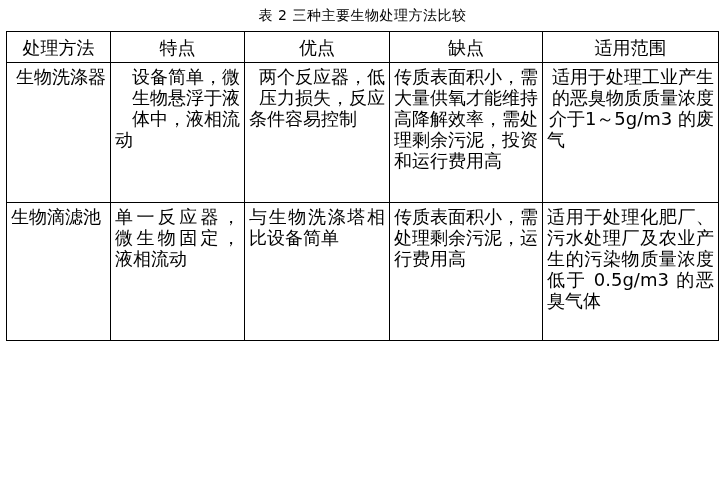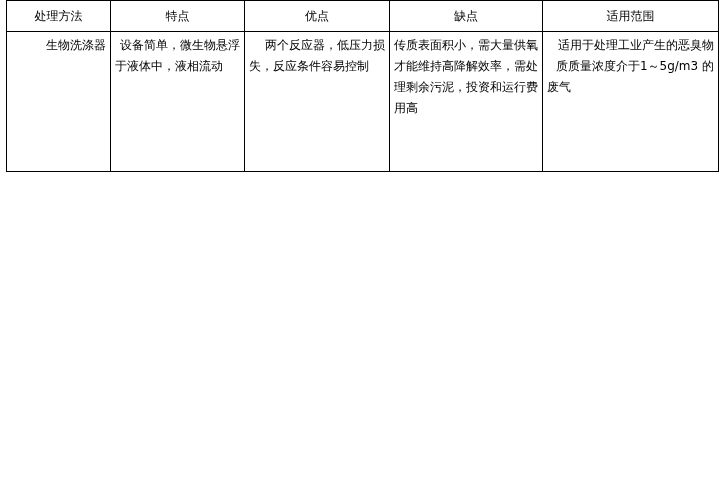--- a/index.html
+++ b/index.html
@@ -31,21 +31,21 @@
   table.data-table {
     border-collapse: collapse;
     table-layout: fixed;
     margin: 0 auto;
     width: 712px;
   }
   table.data-table td,
   table.data-table th {
     border: 1px solid #000000;
     font-weight: normal;
-    font-size: 12px;
+    font-size: 18px;
     line-height: 21px;
     padding: 3px 4px 4px 4px;
     vertical-align: top;
     word-break: break-all;
   }
   table.data-table th {
     text-align: center;
     vertical-align: middle;
     height: 26px;
     padding: 2px 3px;
@@ -59,20 +59,21 @@
   .just { text-align: justify; text-align-last: left; }
   .r0 td { height: 110px; }
   .r1 td { height: 132px; text-align: right; }
   .r2 td { height: 130px; }
 </style>
 </head>
 <body>
 
 <div class="page">
 
+  <div class="table-caption">表 2  三种主要生物处理方法比较</div>
 
   <table class="data-table">
     <colgroup>
       <col class="col0">
         <col class="col1">
         <col class="col2">
         <col class="col3">
         <col class="col4">
     </colgroup>
     <thead>
@@ -85,16 +86,23 @@
       </tr>
     </thead>
     <tbody>
       <tr class="r1">
         <td class="c0">生物洗涤器</td>
         <td class="just">设备简单，微生物悬浮于液体中，液相流动</td>
         <td class="just">两个反应器，低压力损失，反应条件容易控制</td>
         <td class="just">传质表面积小，需大量供氧才能维持高降解效率，需处理剩余污泥，投资和运行费用高</td>
         <td class="just">适用于处理工业产生的恶臭物质质量浓度介于1～5g/m3 的废气</td>
       </tr>
+      <tr class="r2">
+        <td class="c0">生物滴滤池</td>
+        <td class="just">单一反应器，微生物固定，液相流动</td>
+        <td class="just">与生物洗涤塔相比设备简单</td>
+        <td class="just">传质表面积小，需处理剩余污泥，运行费用高</td>
+        <td class="just">适用于处理化肥厂、污水处理厂及农业产生的污染物质量浓度低于 0.5g/m3 的恶臭气体</td>
+      </tr>
     </tbody>
   </table>
 
 </div>
 
 </body></html>

